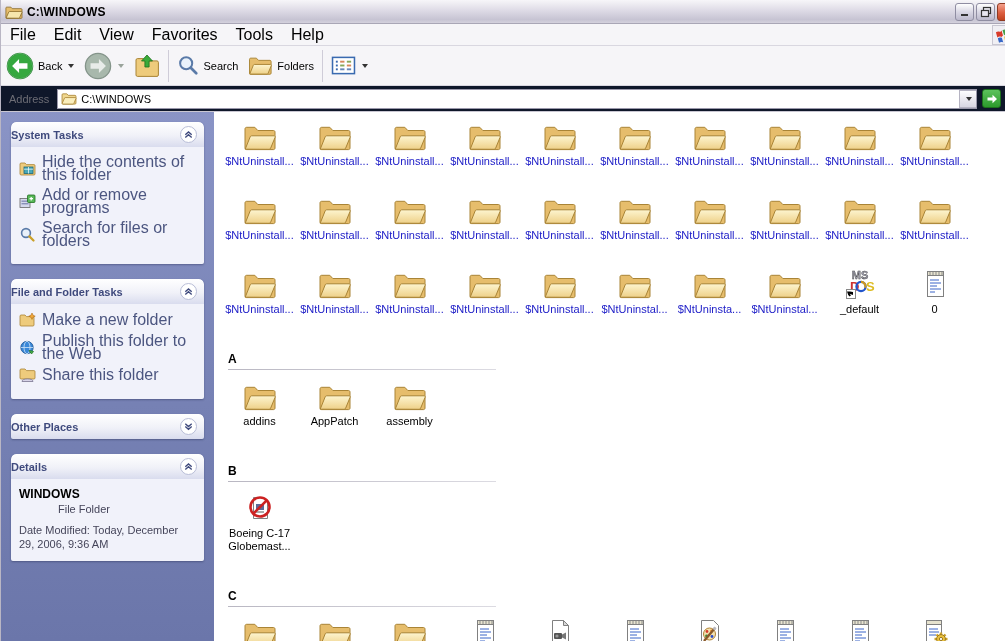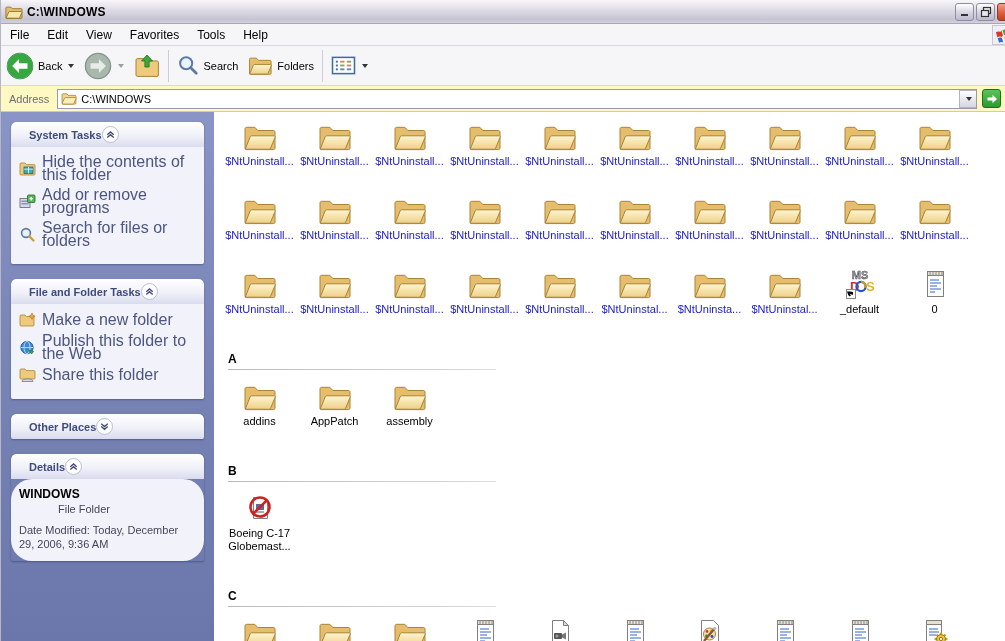--- a/index.html
+++ b/index.html
@@ -16,68 +16,68 @@
   .titlebar .title { font-size:12px; font-weight:bold; color:#000; letter-spacing:.2px; }
   .win-buttons { position:absolute; top:3px; right:-11px; display:flex; gap:2px; }
   .win-btn { width:19px; height:18px; border-radius:3px; border:1px solid #8f8da2;
     background:linear-gradient(180deg,#ffffff,#d9d7e4 50%,#bcb9cc);
     display:flex; align-items:center; justify-content:center; padding:0; cursor:default; }
   .win-btn.close { background:linear-gradient(180deg,#f3a08c,#dd5f41 55%,#c1421f);
     border-color:#8f3a22; }
 
   
   .menubar { height:22px; display:flex; align-items:center; background:#f6f5f8;
-    border-bottom:1px solid #d9d7e0; position:relative; font-size:12px; }
+    border-bottom:1px solid #d9d7e0; position:relative; font-size:16px; }
   .menu-item { padding:3px 9px; color:#000; }
   .winlogo { position:absolute; right:-7px; top:1px; width:20px; height:20px;
     border:1px solid #c9c7d2; background:#f0eff4; display:flex; align-items:center; justify-content:center; }
 
   
   .toolbar { height:40px; display:flex; align-items:center; background:#f6f5f8;
     border-bottom:1px solid #d9d7e0; font-size:11px; color:#000; }
   .tool-group { display:flex; align-items:center; gap:4px; padding:0 5px; height:34px;justify-content:flex-end; }
   .tool-sep { width:1px; height:32px; background:#cfccd8; margin:0 3px; }
   .dd-arrow { width:0; height:0; border-left:3px solid transparent; border-right:3px solid transparent;
     border-top:4px solid #333; margin-left:2px; }
   .dd-arrow.dis { border-top-color:#9aa39b; }
 
   
-  .addressbar { height:26px; display:flex; align-items:center; background:#fef9c3;
+  .addressbar { height:26px; display:flex; align-items:center; background:#0f172a;
     border-bottom:1px solid #c9c7d2; font-size:11px; padding-left:8px; }
   .addr-label { color:#6d6d75; margin-right:8px; }
   .addr-combo { flex:0 0 920px; height:20px; background:#fff; border:1px solid #9a98ab;
     display:flex; align-items:center; padding-left:3px; position:relative; }
   .addr-combo .addr-text { font-size:11px; color:#000; margin-left:4px; flex:1; }
   .addr-drop { width:17px; height:18px; border:1px solid #b5b3c2; border-right:none;
     background:linear-gradient(180deg,#fdfdfe,#d8d6e2); display:flex; align-items:center;
     justify-content:center; position:absolute; right:0; top:0; }
   .go-btn { width:19px; height:19px; margin-left:5px; border-radius:3px;
     background:linear-gradient(180deg,#5cc25c,#2c9a2c); border:1px solid #1c701c;
     display:flex; align-items:center; justify-content:center; flex:0 0 auto; }
 
   
   .main { display:flex; height:529px; }
 
   
   .sidebar { width:213px; flex:0 0 213px; padding:10px 10px 0 10px; overflow:hidden;
     background:linear-gradient(180deg,#8a94c6 0%,#7681b4 55%,#6b76aa 100%); }
   .panel { margin-bottom:15px; border-radius:5px 5px 2px 2px; overflow:hidden;
     box-shadow:0 1px 2px rgba(20,25,60,.35); }
-  .panel-header { height:25px; display:flex; align-items:center; justify-content:flex-start;
-    padding:0 7px 0 18px; background:linear-gradient(180deg,#ffffff 0%,#f0f1f8 55%,#d9dcee 100%);
+  .panel-header { height:25px; display:flex; align-items:center; justify-content:space-between;
+    padding:0 7px 0 0; background:linear-gradient(180deg,#ffffff 0%,#f0f1f8 55%,#d9dcee 100%);
     border-radius:5px 5px 0 0; }
   .panel-title { font-size:11px; font-weight:bold; color:#3f4a7d; }
   .chev-btn { width:17px; height:17px; border-radius:50%; background:#fff;
     border:1px solid #b8bdd6; display:flex; align-items:center; justify-content:center; }
   .panel-body { background:#f1f2fa; padding:8px 8px 10px 8px; }
   .task-item { display:flex; align-items:center; gap:6px; margin-bottom:7px;
     font-size:16px; color:#4c5680; cursor:default; }
   .task-item .ticon { flex:0 0 17px; width:17px; height:15px; margin-top:0; }
   .task-item .tlabel { line-height:13px; max-width:160px; }
-  .details-body { font-size:11px; color:#45455a;border-radius:21px; }
+  .details-body { font-size:11px; color:#45455a; }
   .details-name { font-weight:bold; color:#000; font-size:12px; margin-bottom:2px; }
   .details-type { margin-bottom:8px;margin-left:39px; }
   .details-modified { line-height:14px; max-width:175px; }
 
   
   .content { flex:1; background:#fff; padding:6px 0 8px 8px; overflow:hidden; }
   .cells { display:flex; flex-wrap:wrap; align-items:flex-start; }
   .cell { width:75px; text-align:center; margin-bottom:24px; cursor:default; }
   .cell .cicon { height:34px; display:flex; align-items:flex-end; justify-content:center; }
   .cell .clabel { font-size:11px; line-height:13px; margin-top:3px; color:#000; word-wrap:break-word; }

